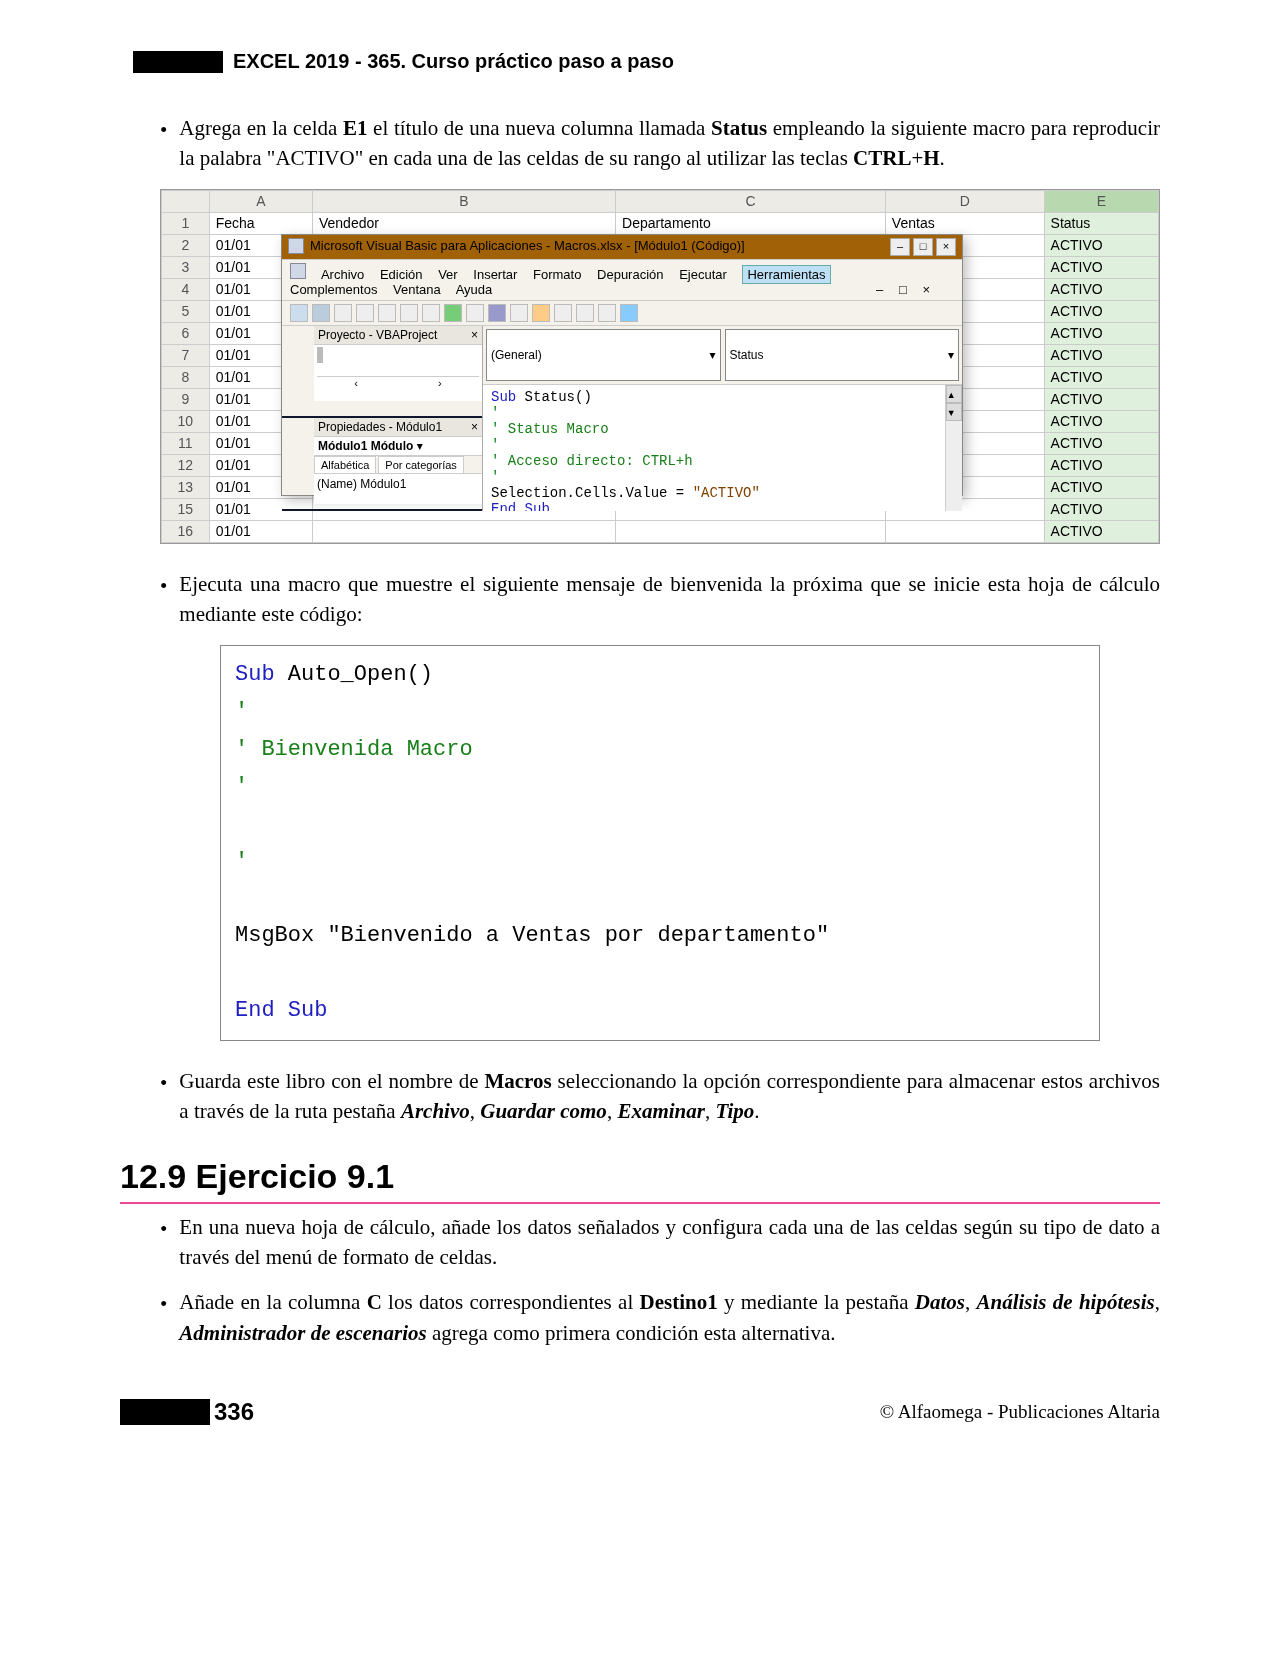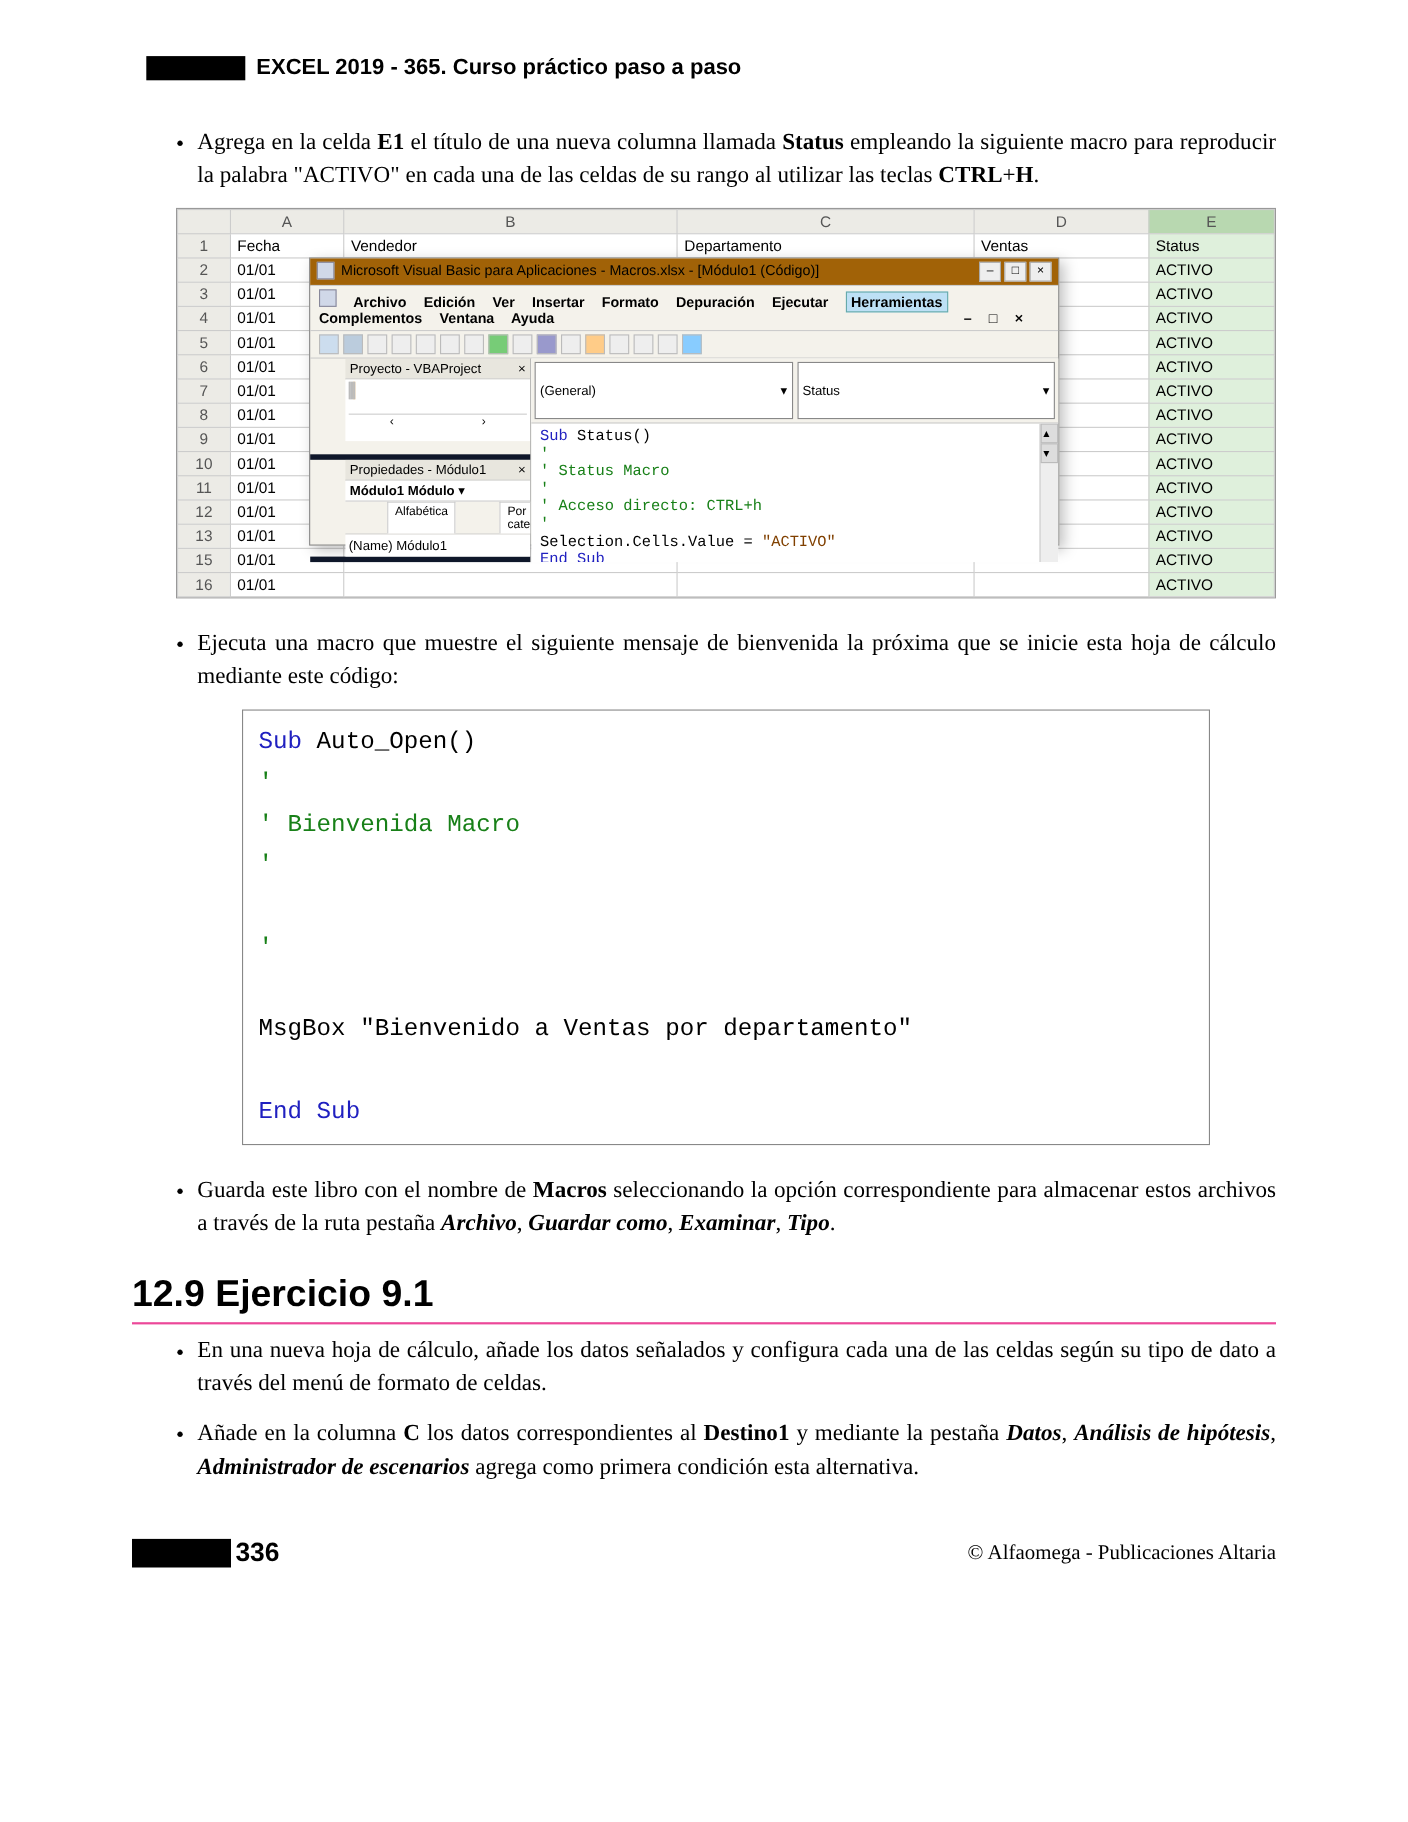--- a/index.html
+++ b/index.html
@@ -109,21 +109,20 @@
     border: 1px solid #aaa;
     background: #eee;
     margin-left: 3px;
     text-align: center;
     line-height: 14px;
     font-size: 11px;
   }
   .vba-menu {
     padding: 3px 8px;
     border-bottom: 1px solid #ccc;
-    font-weight: bold;
   }
   .vba-menu span { margin-right: 12px; }
   .vba-menu .hl { background: #bde0f5; border:1px solid #6aa; padding:1px 4px; }
   .vba-menu .r { float: right; }
   .vba-toolbar {
     padding: 3px 8px;
     border-bottom: 1px solid #ccc;
     display: flex;
     gap: 4px;
   }
@@ -136,21 +135,21 @@
     display: flex;
     height: 185px;
   }
   .vba-left {
     width: 200px;
     border-right: 1px solid #aaa;
     display: flex;
     flex-direction: column;
   }
   .vba-panel {
-    border-bottom: 5px solid #0f172a;
+    border-bottom: 2px solid #0f172a;
     flex: 1;
     overflow: hidden;
     padding-left: 32px;
   }
   .vba-panel-title {
     background: #e8e6de;
     padding: 2px 4px;
     display: flex;
     justify-content: space-between;
     border-bottom: 1px solid #ccc;
@@ -166,21 +165,20 @@
     display: flex;
     font-size: 11px;
     border-bottom: 1px solid #ccc;
   }
   .vba-tabs span {
     padding: 2px 6px;
     border: 1px solid #ccc;
     border-bottom: none;
     margin-right: 2px;
     background: #fff;
-    margin-left: 38px;
   }
   .vba-right {
     flex: 1;
     display: flex;
     flex-direction: column;
     background: #fff;
   }
   .vba-combos {
     display: flex;
     padding: 3px;

